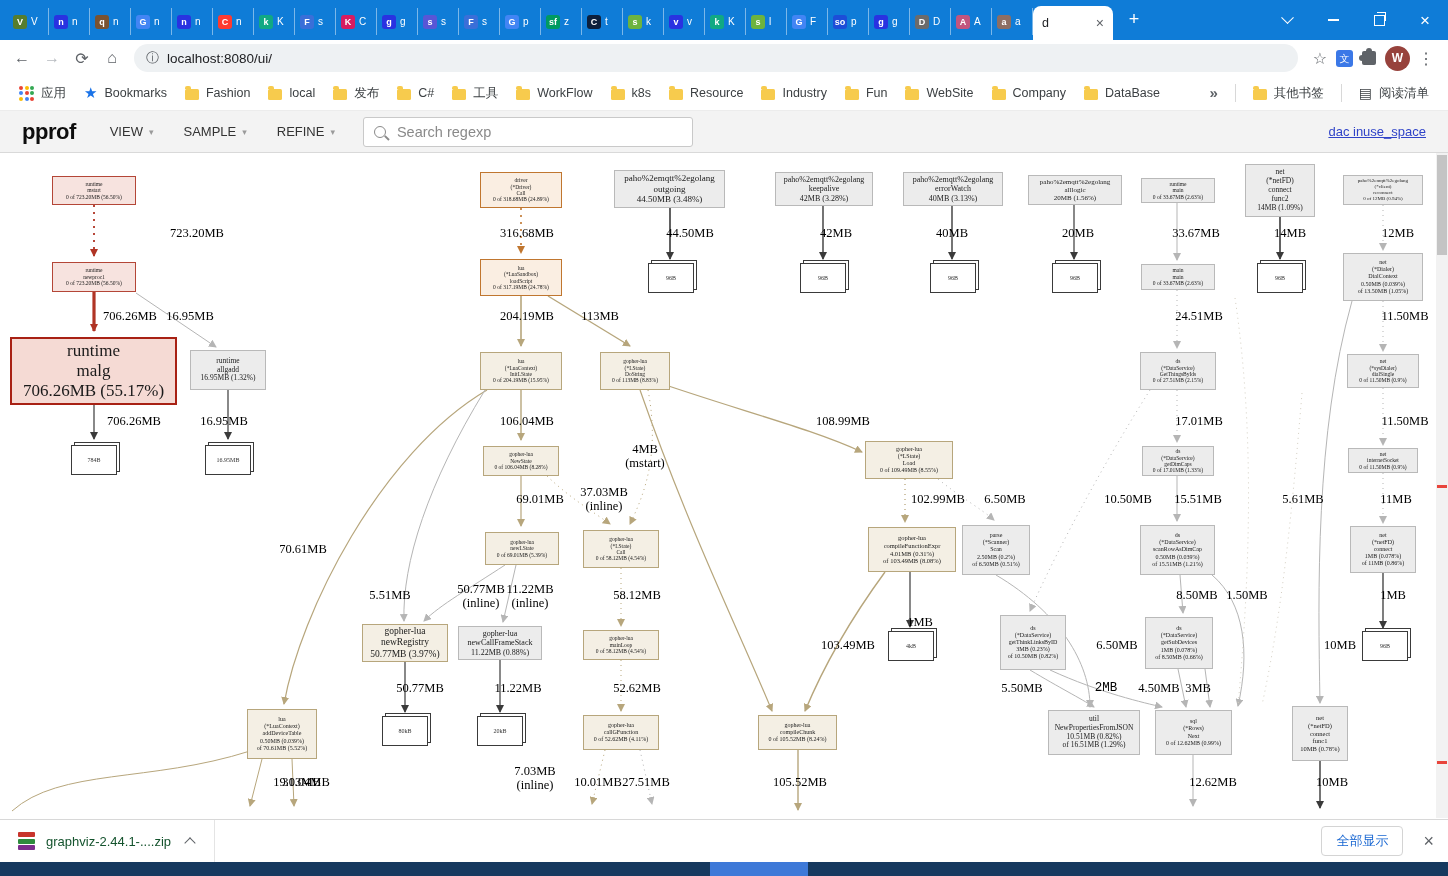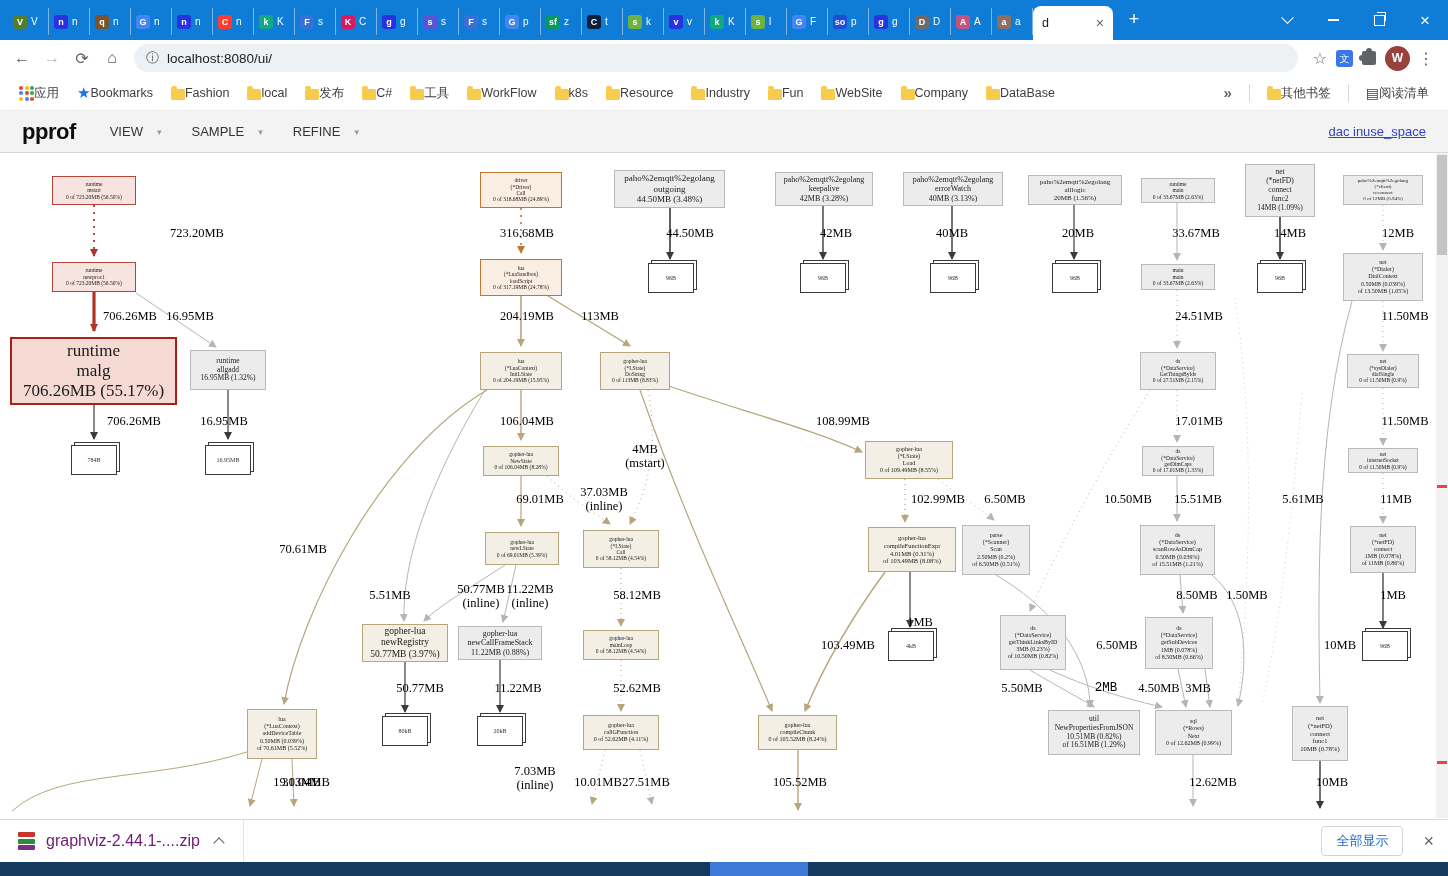--- a/index.html
+++ b/index.html
@@ -31,36 +31,36 @@
   .infoico{color:#5f6368;font-size:13px}
   .url{font-size:13.5px;color:#202124}
   .trans{width:17px;height:17px;background:#3b78e7;border-radius:3px;color:#fff;font-size:10px;line-height:17px;text-align:center;cursor:pointer}
   .puzzle{width:14px;height:14px;background:#5f6368;border-radius:2px;position:relative;cursor:pointer}
   .puzzle::before{content:"";position:absolute;top:-3px;left:4px;width:6px;height:6px;border-radius:50%;background:#5f6368}
   .puzzle::after{content:"";position:absolute;left:-3px;top:4px;width:6px;height:6px;border-radius:50%;background:#5f6368}
   .avatar{width:25px;height:25px;border-radius:50%;background:#97423c;color:#fff;font-size:12px;font-weight:bold;
           display:flex;align-items:center;justify-content:center;cursor:pointer}
   
   .bkbar{height:34px;background:#fff;display:flex;align-items:center;padding:0 10px;border-bottom:1px solid #ececec}
-  .bm{display:flex;align-items:center;gap:0;padding:4px 9px;border-radius:3px;cursor:pointer;flex:none}
+  .bm{display:flex;align-items:center;gap:7px;padding:4px 9px;border-radius:3px;cursor:pointer;flex:none}
   .bml{font-size:12.5px;color:#3c4043;white-space:nowrap}
   .bmi.folder{width:14px;height:11px;background:#f7cb4d;border-radius:1.5px;position:relative;margin-top:2px}
   .bmi.folder::before{content:"";position:absolute;top:-3px;left:0;width:6px;height:3px;background:#f7cb4d;border-radius:2px 2px 0 0}
   .bmi.star{color:#1a73e8;font-size:15px;line-height:14px}
   .bmi.list{color:#3c4043;font-size:14px;line-height:14px}
   .bmi.chev{color:#5f6368;font-size:15px;font-weight:bold;line-height:14px}
   .apps{display:grid;grid-template-columns:repeat(3,4px);grid-gap:1.5px}
   .apps i{width:4px;height:4px;border-radius:50%;display:block}
   .bright{margin-left:auto;display:flex;align-items:center}
   .bsep{width:1px;height:18px;background:#d8d8d8;margin:0 8px}
   
   .phead{height:42px;background:#f3f3f3;border-bottom:1px solid #d9d9d9;display:flex;align-items:center;padding:0 22px;box-sizing:border-box}
   .plogo{font-size:22px;font-weight:bold;color:#0d0d0d;margin-right:34px;letter-spacing:-.5px}
   .pmenus{display:flex;gap:30px;margin-right:28px}
-  .pmenu{display:flex;gap:14px;align-items:center;font-size:13px;color:#333;cursor:pointer}
+  .pmenu{display:flex;gap:6px;align-items:center;font-size:13px;color:#333;cursor:pointer}
   .caret{color:#9a9a9a;font-size:9px}
   .psearch{width:330px;height:30px;background:#fff;border:1px solid #c9c9c9;border-radius:3px;display:flex;align-items:center;padding:0 10px;gap:9px;box-sizing:border-box}
   .psearch input{border:none;outline:none;font-size:14.5px;flex:1;color:#333;background:transparent;font-family:"Liberation Sans",sans-serif}
   .psearch input::placeholder{color:#8a8a8a}
   .mag{width:10px;height:10px;border:1.7px solid #8a8a8a;border-radius:50%;position:relative;flex:none}
   .mag::after{content:"";position:absolute;width:6px;height:1.7px;background:#8a8a8a;transform:rotate(45deg);right:-5px;bottom:-2px}
   .plink{margin-left:auto;font-size:13px;color:#2f43c8;text-decoration:underline;cursor:pointer}
   
   #graph{position:absolute;top:153px;left:0;width:1448px;height:665px;background:#fff;overflow:hidden}
   #edges{position:absolute;left:0;top:0}
@@ -82,21 +82,21 @@
   .sbar{position:absolute;right:0;top:153px;width:12px;height:665px;background:#f2f2f2;z-index:5}
   .sthumb{position:absolute;right:1px;top:2px;width:10px;height:100px;background:#c4c4c4;cursor:pointer}
   .smark{position:absolute;right:1px;width:10px;height:3px;background:#e8453c}
   
   .dlbar{position:absolute;left:0;bottom:14px;width:100%;height:43px;background:#fff;border-top:1px solid #d8d8d8;
          display:flex;align-items:center;box-sizing:border-box;z-index:6}
   .dchip{height:100%;display:flex;align-items:center;gap:11px;padding:0 18px;border-right:1px solid #e4e4e4;cursor:pointer}
   .rar{width:17px;height:18px;display:flex;flex-direction:column;justify-content:space-between;flex:none}
   .rar i{height:5px;border-radius:1px;display:block}
   .bk-r{background:#c8342c}.bk-g{background:#2e8b3d}.bk-p{background:#7b2d8b}
-  .dname{font-size:16px;color:#701a75;white-space:nowrap}
+  .dname{font-size:13px;color:#14532d;white-space:nowrap}
   .chevup{width:7px;height:7px;border-left:1.8px solid #5f6368;border-top:1.8px solid #5f6368;transform:rotate(45deg);margin:3px 2px 0 4px;cursor:pointer}
   .dright{margin-left:auto;display:flex;align-items:center;gap:20px;padding-right:14px}
   .showall{font-size:13px;color:#1967d2;border:1px solid #d4d4d4;border-radius:4px;padding:5px 14px;cursor:pointer;white-space:nowrap}
   .dclose{color:#5f6368;font-size:18px;cursor:pointer}
   
   .task{position:absolute;bottom:0;left:0;width:100%;height:14px;background:#16395f;z-index:6}
   .tseg{position:absolute;left:710px;top:0;width:98px;height:14px;background:#3e79d8}
 </style>
 </head>
 <body>
@@ -342,20 +342,24 @@
       </div>
       <div class="pmenu">
         <span>SAMPLE</span>
         <span class="caret">▾</span>
       </div>
       <div class="pmenu">
         <span>REFINE</span>
         <span class="caret">▾</span>
       </div>
     </div>
+  <div class="psearch">
+    <span class="mag"></span>
+    <input type="text" placeholder="Search regexp" style="">
+  </div>
   <span class="plink">dac inuse_space</span>
 </div>
 
 <div id="graph">
   <svg id="edges" width="1448" height="665">
     <defs id="edefs">
         <marker id="ar-red" markerWidth="8" markerHeight="8" refX="7" refY="4" orient="auto" markerUnits="userSpaceOnUse">
           <path d="M0,0 L8,4 L0,8 z" fill="#b03425"></path>
         </marker>
         <marker id="ar-orange" markerWidth="8" markerHeight="8" refX="7" refY="4" orient="auto" markerUnits="userSpaceOnUse">

